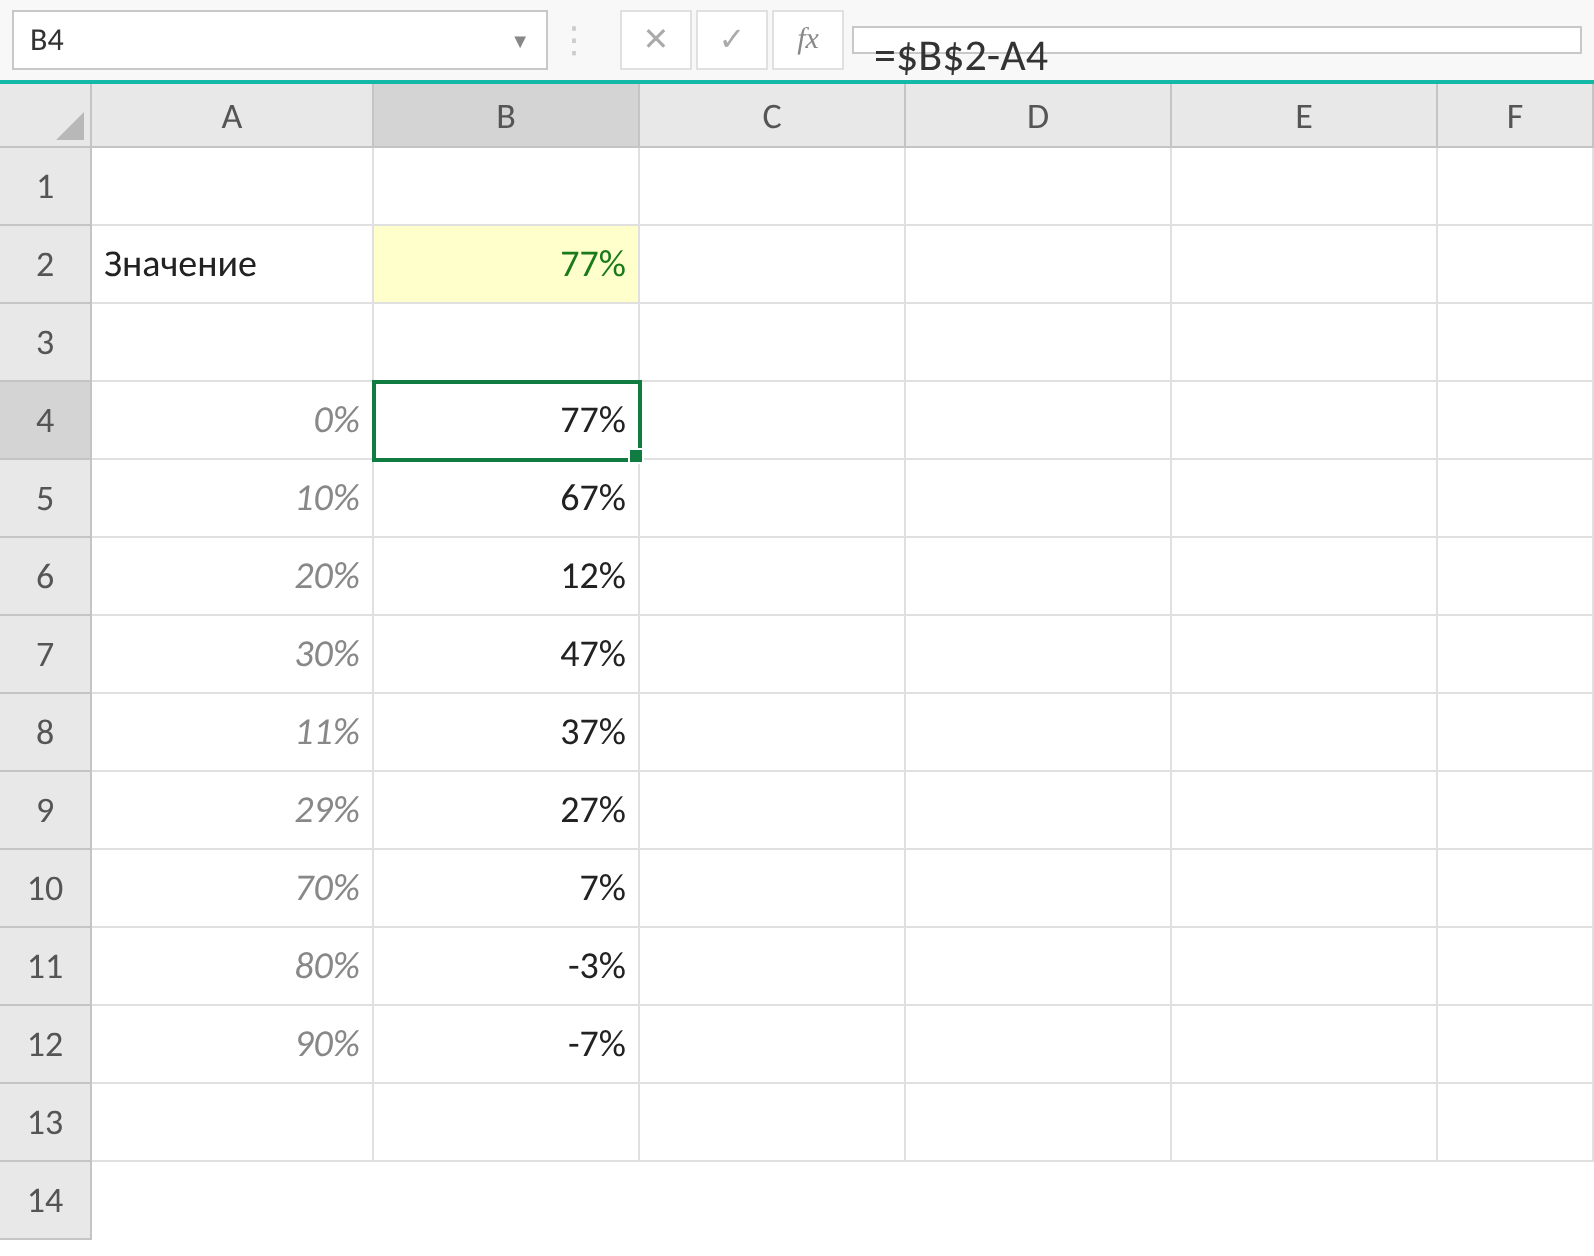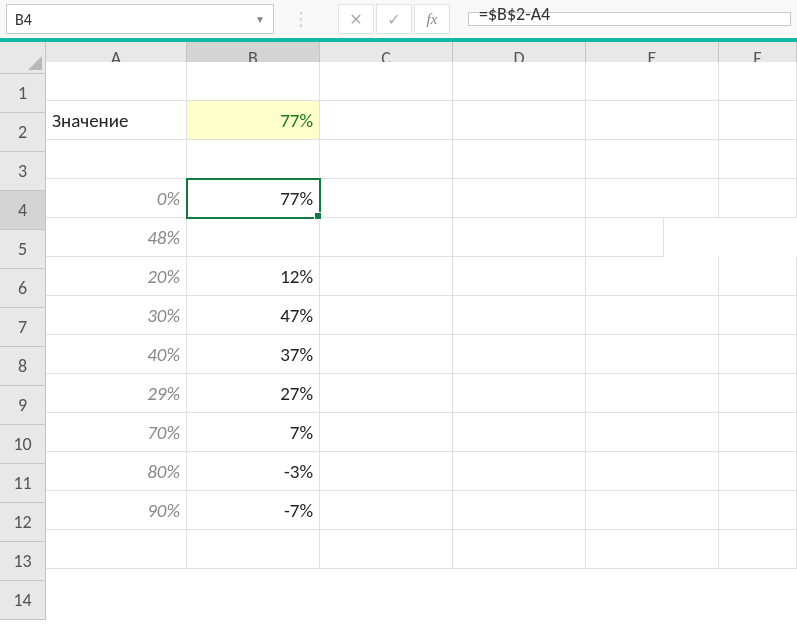--- a/index.html
+++ b/index.html
@@ -7,24 +7,24 @@
       font-family: Calibri, "Segoe UI", Arial, sans-serif;
       background: #fff;
       overflow: hidden;
       width: 797px;
       height: 628px;
     }
     .formula-bar {
       display: flex;
       align-items: center;
       height: 42px;
-      border-bottom: 4px solid #14b8a6;
+      border-bottom: 2px solid #14b8a6;
       background: #f8f8f8;
       padding: 4px 6px;
-      gap: 14px;
+      gap: 0;
     }
     .name-box {
       background: #fff;
       border: 1px solid #c8c8c8;
       height: 30px;
       width: 268px;
       padding: 0 8px;
       display: flex;
       align-items: center;
       justify-content: space-between;
@@ -63,22 +63,22 @@
       margin: 0 4px;
       font-size: 18px;
     }
     .formula-input {
       flex: 1;
       background: #fff;
       border: 1px solid #c8c8c8;
       height: 14px;
       padding: 0 10px;
       display: flex;
-      align-items: flex-end;
-      font-size: 18px;
+      align-items: flex-start;
+      font-size: 22px;
       color: #333;
       margin-left: 4px;
     }
     .sheet {
       position: relative;
     }
     .corner {
       position: absolute;
       left: 0;
       top: 0;
@@ -129,21 +129,21 @@
       display: flex;
       align-items: center;
       justify-content: center;
       font-size: 18px;
       color: #555;
     }
     .row-h.active { background: #d4d4d4; }
     .grid {
       position: absolute;
       left: 46px;
-      top: 20px;
+      top: 32px;
     }
     .row {
       display: flex;
       height: 39px;
     }
     .cell {
       border-right: 1px solid #e0e0e0;
       border-bottom: 1px solid #e0e0e0;
       padding: 0 6px;
       display: flex;
@@ -269,21 +269,22 @@
     <div class="row">
       <div class="cell col-A gray-italic">0%</div>
       <div class="cell col-B selected">77%</div>
       <div class="cell col-C"></div>
       <div class="cell col-D"></div>
       <div class="cell col-E"></div>
       <div class="cell col-F"></div>
     </div>
 
     <div class="row">
-      <div class="cell col-A gray-italic">48%</div>
+      <div class="cell col-A gray-italic">10%</div>
+      <div class="cell col-B">67%</div>
       <div class="cell col-C"></div>
       <div class="cell col-D"></div>
       <div class="cell col-E"></div>
       <div class="cell col-F"></div>
     </div>
 
     <div class="row">
       <div class="cell col-A gray-italic">20%</div>
       <div class="cell col-B">12%</div>
       <div class="cell col-C"></div>
@@ -295,21 +296,21 @@
     <div class="row">
       <div class="cell col-A gray-italic">30%</div>
       <div class="cell col-B">47%</div>
       <div class="cell col-C"></div>
       <div class="cell col-D"></div>
       <div class="cell col-E"></div>
       <div class="cell col-F"></div>
     </div>
 
     <div class="row">
-      <div class="cell col-A gray-italic">40%</div>
+      <div class="cell col-A gray-italic">11%</div>
       <div class="cell col-B">37%</div>
       <div class="cell col-C"></div>
       <div class="cell col-D"></div>
       <div class="cell col-E"></div>
       <div class="cell col-F"></div>
     </div>
 
     <div class="row">
       <div class="cell col-A gray-italic">29%</div>
       <div class="cell col-B">27%</div>

